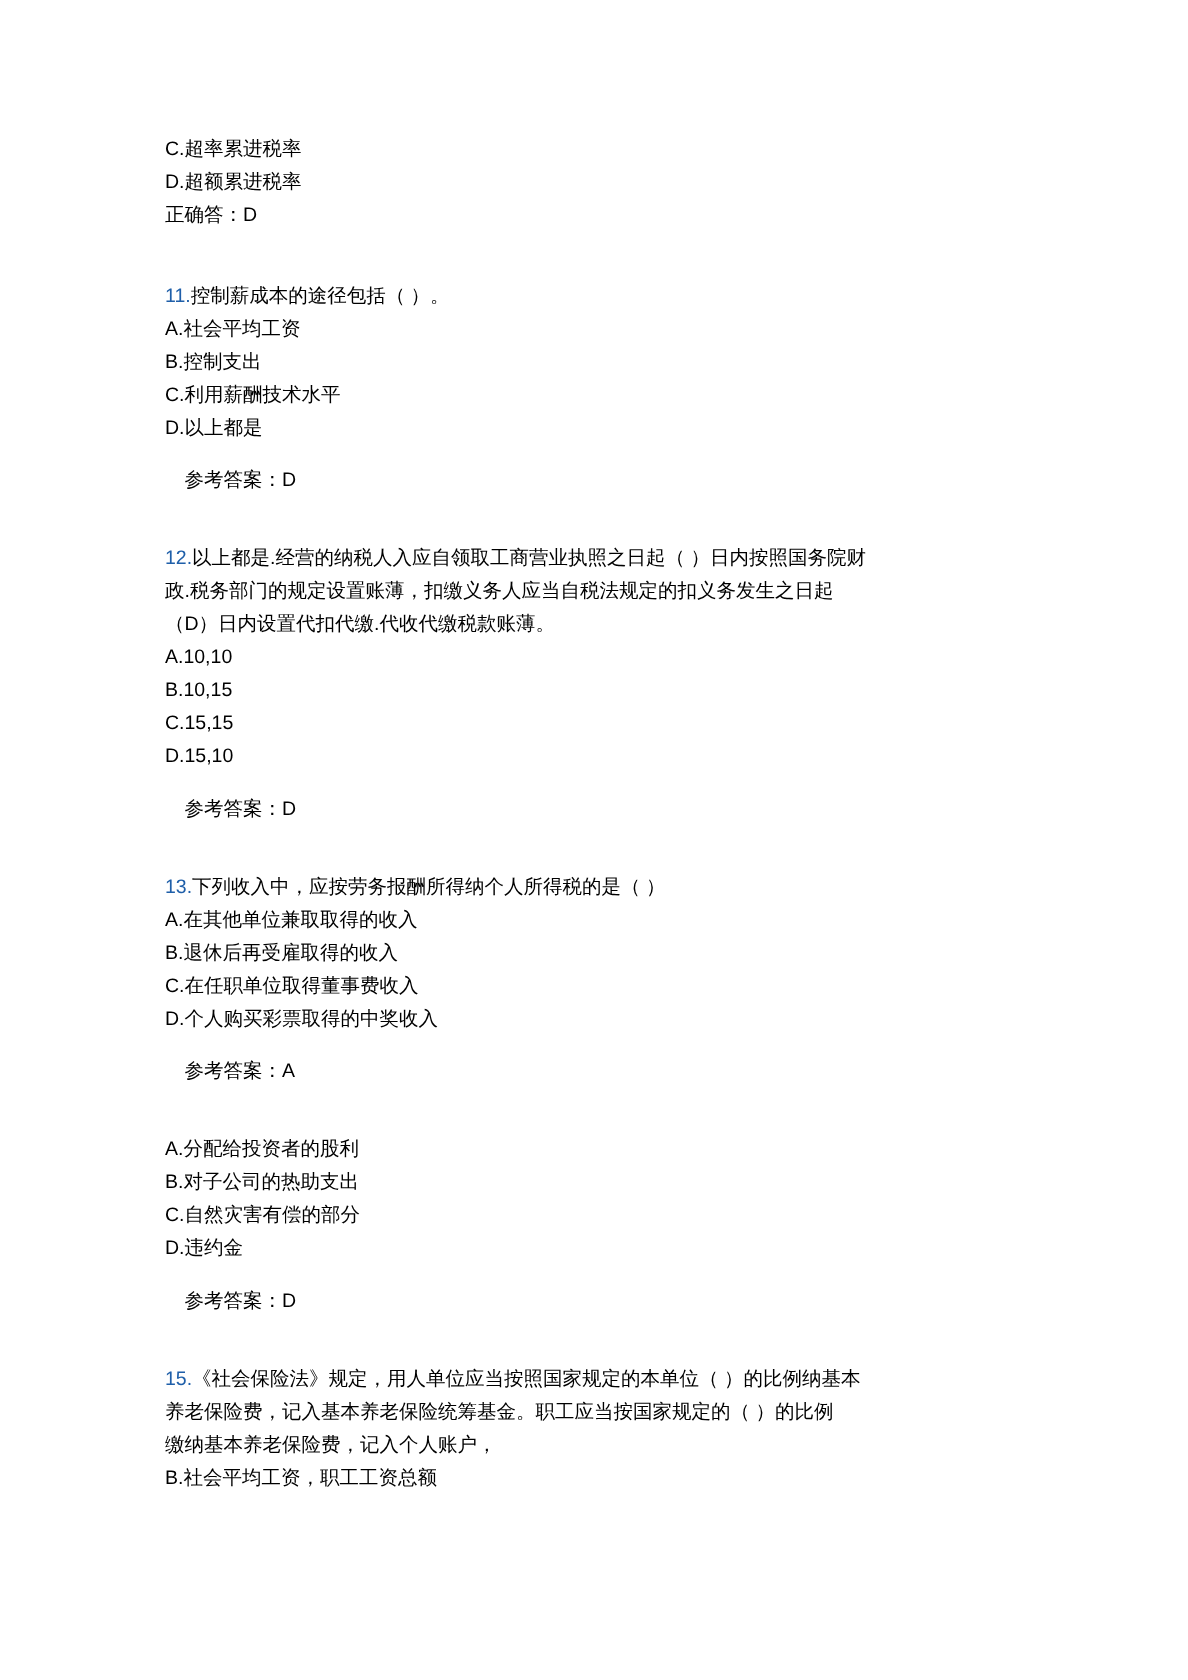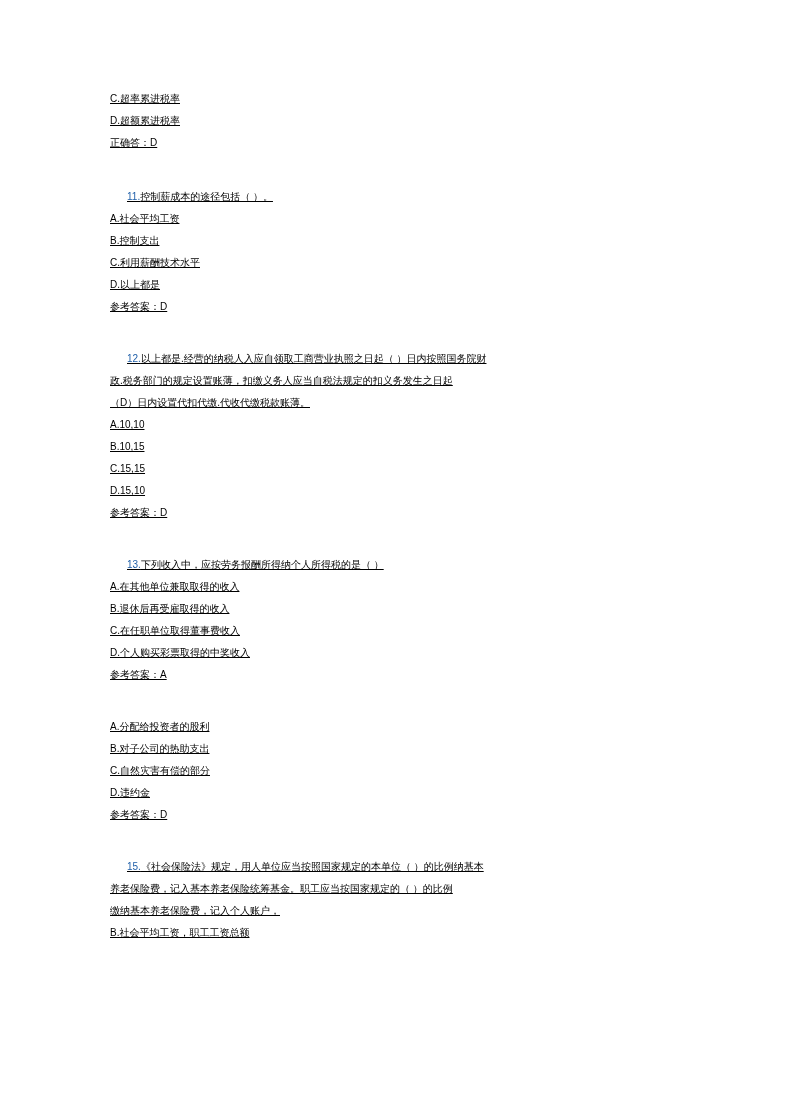--- a/index.html
+++ b/index.html
@@ -16,23 +16,22 @@
   }
   .page {
     position: relative;
     width: 792px;
     height: 1120px;
     box-sizing: border-box;
     padding: 88px 110px 0 110px;
     background: #ffffff;
   }
   .doc-body {
-    font-size: 10px;
+    font-size: 13px;
     line-height: 22px;
-    text-decoration: underline;
   }
   .line {
     white-space: pre-wrap;
     word-break: break-all;
     margin: 0;
     padding: 0;
   }
   .tail-line {
     margin-bottom: 16px;
   }
@@ -44,33 +43,32 @@
   }
   .q-head {
     margin: 0;
     padding: 0;
     white-space: pre-wrap;
     word-break: break-all;
   }
   .q-num {
     color: #1f5fa9;
     font-weight: 500;
-    margin-left: 17px;
   }
   .q-text {
     color: #000000;
   }
   .opt {
     margin: 0;
     padding: 0;
     white-space: pre-wrap;
     word-break: break-all;
   }
   .ans {
-    margin: 0;
+    margin: 13px;
     padding: 0;
     white-space: pre-wrap;
   }
   .spacer-12 { height: 12px; }
   .spacer-10 { height: 10px; }
 </style>
 </head>
 <body>
 
 <div class="page">

